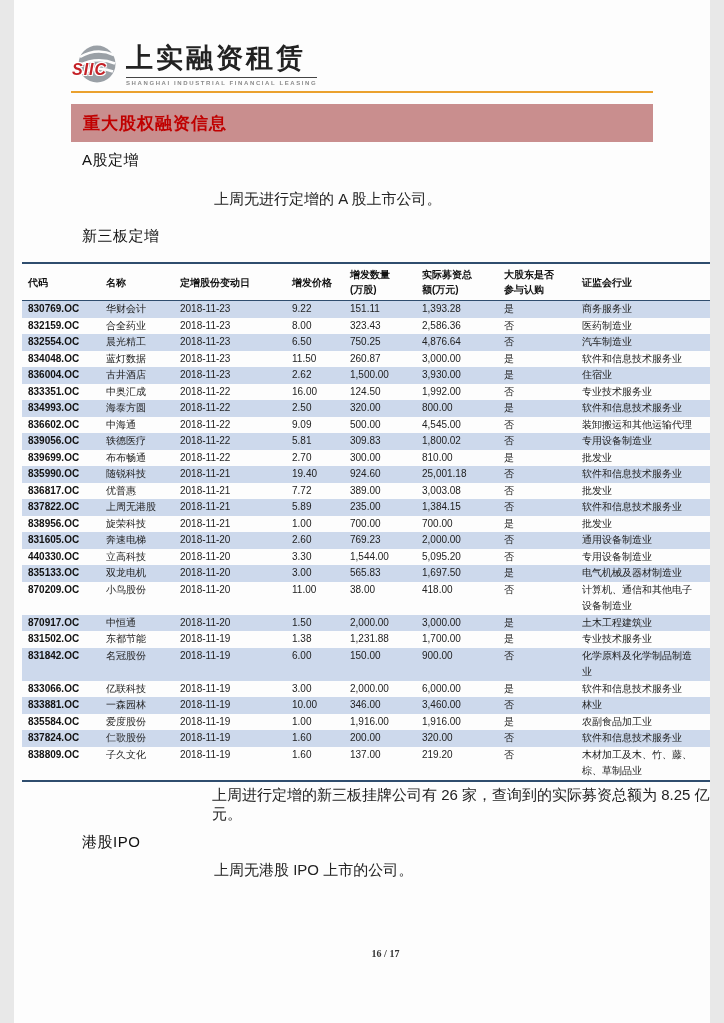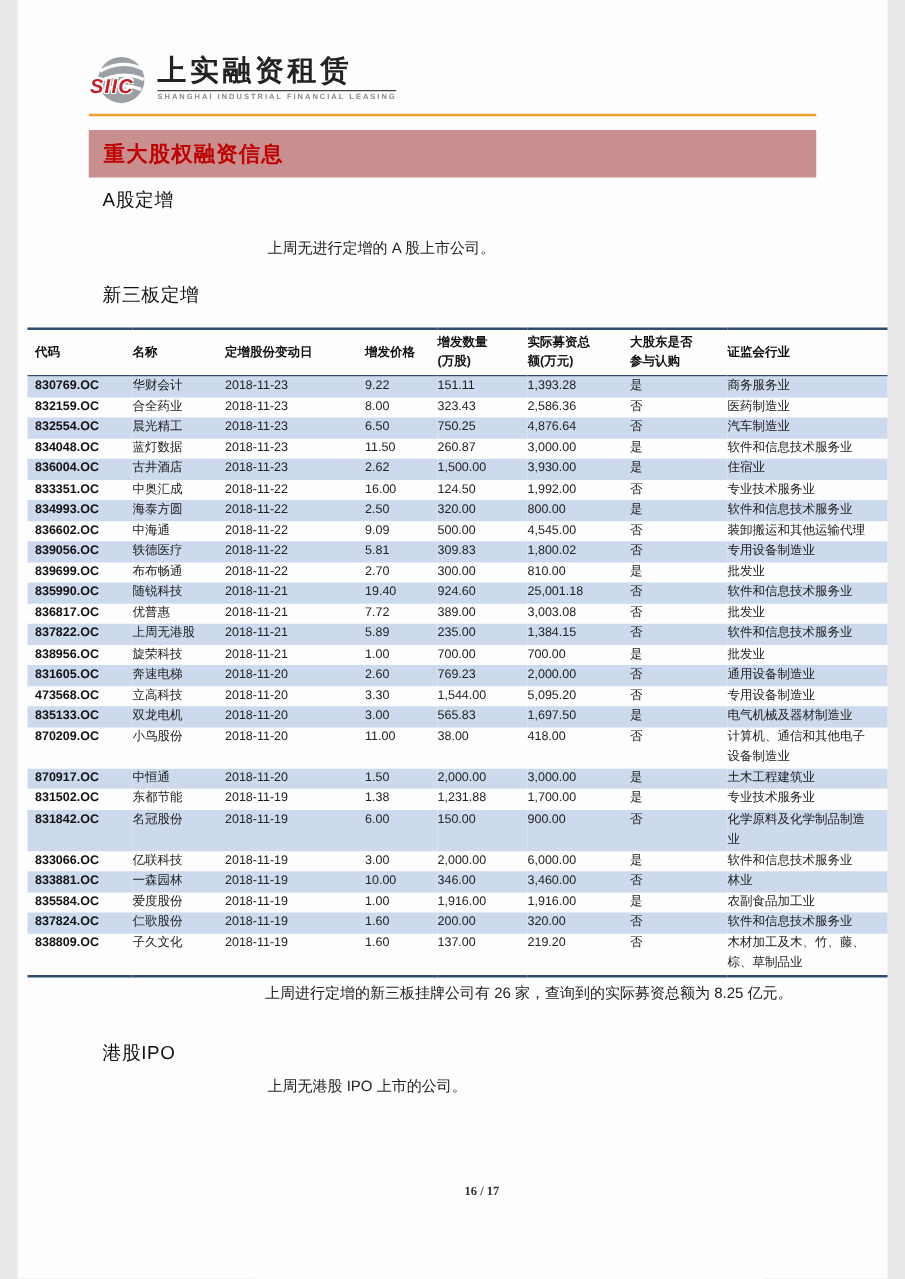--- a/index.html
+++ b/index.html
@@ -17,21 +17,21 @@
   .logo { position:absolute; left:62px; top:44px; display:flex; align-items:flex-start; }
   .globe-wrap { position:relative; width:42px; height:42px; margin-right:8px; }
   .globe-wrap .siic-text {
     position:absolute; left:-4px; bottom:7px;
     font-style:italic; font-weight:bold; font-size:16px; letter-spacing:1px;
     color: var(--logo-red,#c42127);
     text-shadow: -1px -1px 0 #fff, 1px -1px 0 #fff, -1px 1px 0 #fff, 1px 1px 0 #fff;
   }
   .logo-text { display:flex; flex-direction:column; }
   .logo-cn {
-    font-size:23px; font-weight:600; letter-spacing:3px; color:#222;
+    font-size:27px; font-weight:600; letter-spacing:3px; color:#222;
     border-bottom:1.5px solid #444; padding-bottom:3px; line-height:1.1;
   }
   .logo-en {
     margin-top:2px; font-size:6px; letter-spacing:1.6px; color:#8a8a8a; font-weight:bold;
   }
 
   .gold-line {
     position:absolute; left:57px; right:57px; top:91px;
     border-top:2px solid var(--gold,#eaa12e);
   }
@@ -44,21 +44,21 @@
   .banner-title {
     margin-left:12px; font-size:17px; font-weight:bold;
     color: var(--banner-text,#c00000); letter-spacing:1px;
   }
 
   
   .sec-heading { position:absolute; left:68px; font-size:15px; font-weight:normal; color:#111; letter-spacing:0.5px; }
   .h-a-share   { top:151px; }
   .h-neeq      { top:227px; }
   .h-hk        { top:833px; }
-  .para { position:absolute; left:200px; font-size:12px; color:#222; }
+  .para { position:absolute; left:200px; font-size:15px; color:#222; }
   .p-a-share { top:190px; }
   .p-note    { top:786px; left:198px; }
   .p-hk      { top:861px; }
 
   
   table.neeq {
     position:absolute; left:8px; top:262px; width:708px;
     border-collapse:collapse; table-layout:fixed;
     font-size:10px;
   }
@@ -288,21 +288,21 @@
           <td class="cell-code col-first">831605.OC</td>
           <td class="cell-name">奔速电梯</td>
           <td class="cell-date">2018-11-20</td>
           <td class="cell-price">2.60</td>
           <td class="cell-quantity">769.23</td>
           <td class="cell-amount">2,000.00</td>
           <td class="cell-major-holder">否</td>
           <td class="cell-industry">通用设备制造业</td>
         </tr>
         <tr>
-          <td class="cell-code col-first">473568.OC</td>
+          <td class="cell-code col-first">440330.OC</td>
           <td class="cell-name">立高科技</td>
           <td class="cell-date">2018-11-20</td>
           <td class="cell-price">3.30</td>
           <td class="cell-quantity">1,544.00</td>
           <td class="cell-amount">5,095.20</td>
           <td class="cell-major-holder">否</td>
           <td class="cell-industry">专用设备制造业</td>
         </tr>
         <tr>
           <td class="cell-code col-first">835133.OC</td>

